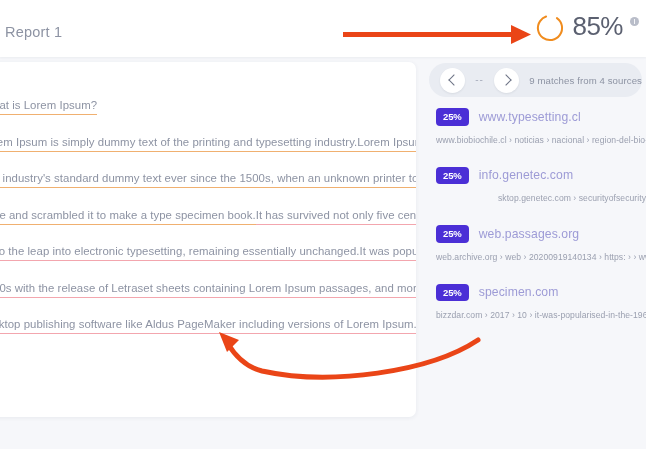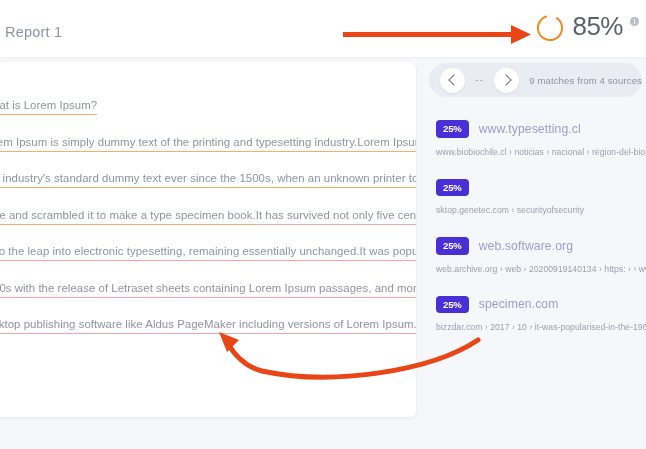--- a/index.html
+++ b/index.html
@@ -158,22 +158,23 @@
     margin-left: 10px;
     font-size: 9.6px;
     color: #8d93a3;
     white-space: nowrap;
     letter-spacing: .1px;
   }
 
   .sources {
     position: absolute;
     left: 436px;
-    top: 120px;
+    top: 108px;
     width: 210px;
+    text-align: right;
   }
   .source-item { margin-bottom: 22px; }
   .source-head {
     display: flex;
     align-items: center;
     gap: 10px;
   }
   .pct-badge {
     background: #4b2fd6;
     color: #ffffff;
@@ -252,27 +253,28 @@
       <div class="source-item">
         <div class="source-head">
           <span class="pct-badge">25%</span>
           <span class="source-title">www.typesetting.cl</span>
         </div>
         <div class="source-crumb">www.biobiochile.cl › noticias › nacional › region-del-bio-bio</div>
       </div>
       <div class="source-item">
         <div class="source-head">
           <span class="pct-badge">25%</span>
+          <span class="source-title">info.genetec.com</span>
         </div>
         <div class="source-crumb">sktop.genetec.com › securityofsecurity</div>
       </div>
       <div class="source-item">
         <div class="source-head">
           <span class="pct-badge">25%</span>
-          <span class="source-title">web.software.org</span>
+          <span class="source-title">web.passages.org</span>
         </div>
         <div class="source-crumb">web.archive.org › web › 20200919140134 › https: › › www.</div>
       </div>
       <div class="source-item">
         <div class="source-head">
           <span class="pct-badge">25%</span>
           <span class="source-title">specimen.com</span>
         </div>
         <div class="source-crumb">bizzdar.com › 2017 › 10 › it-was-popularised-in-the-1960s-w</div>
       </div>

